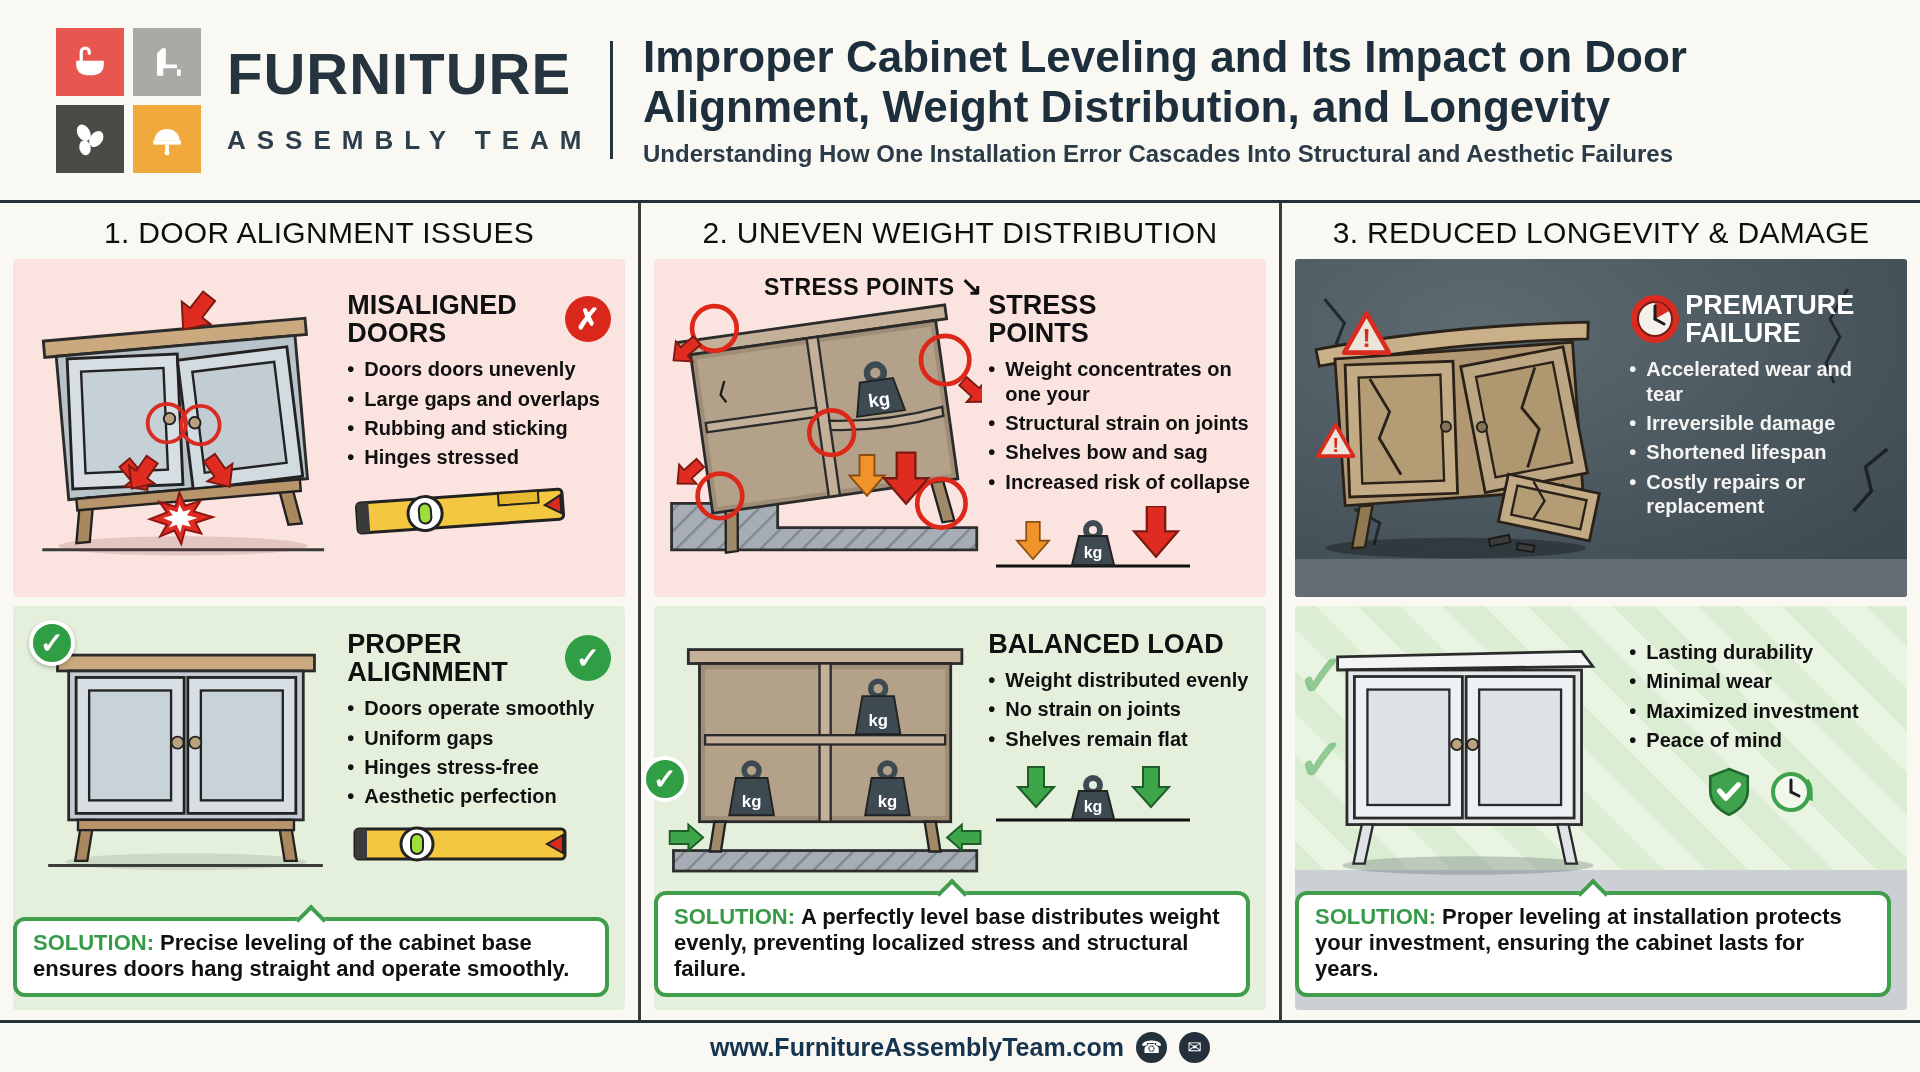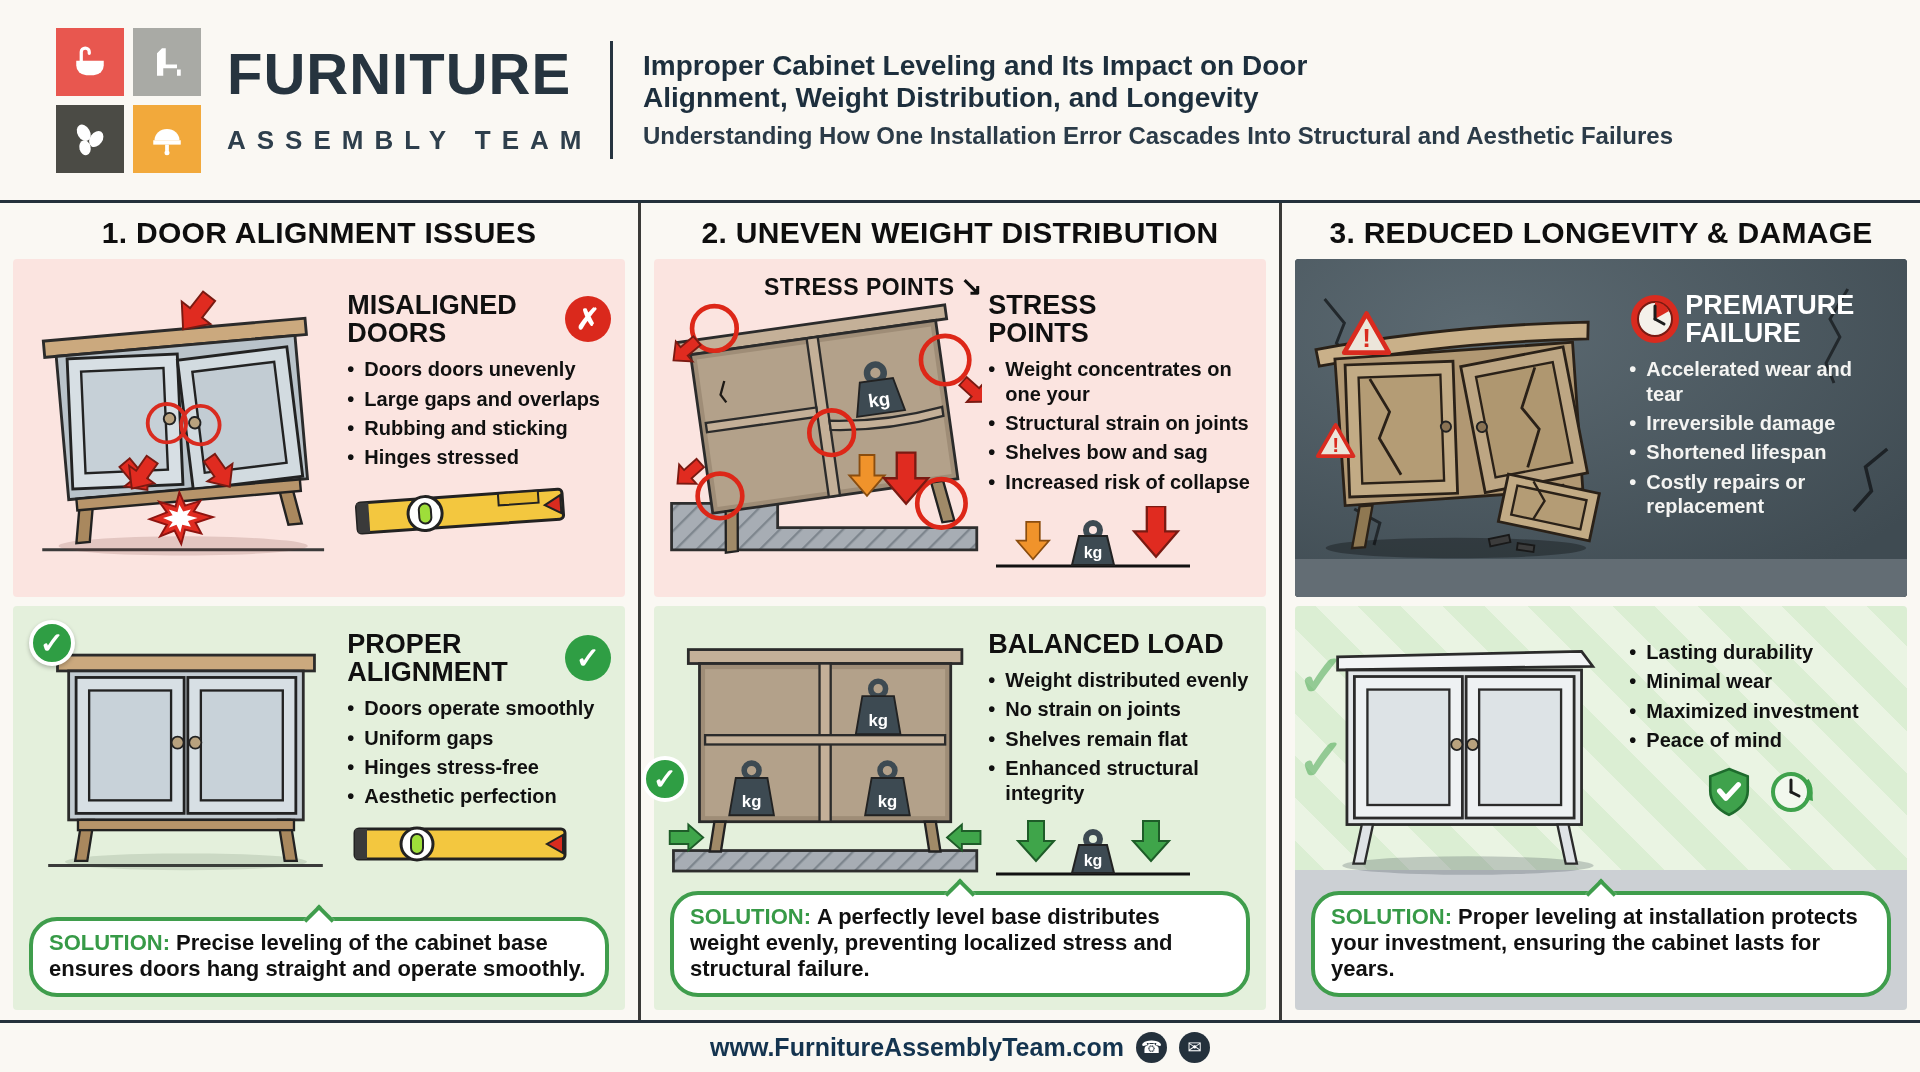--- a/index.html
+++ b/index.html
@@ -10,28 +10,28 @@
   .header { height:200px; display:flex; align-items:center; flex:none; }
   .logo-block { display:flex; align-items:center; gap:26px; padding-left:56px; width:610px; flex:none; }
   .logo-squares { display:grid; grid-template-columns:68px 68px; grid-template-rows:68px 68px; gap:9px; flex:none; }
   .sq { display:flex; align-items:center; justify-content:center; }
   .sq.red{ background:#e8574f; } .sq.gray{ background:#a9aaa5; } .sq.dark{ background:#4b4b45; } .sq.orange{ background:#f2a93b; }
   .brand { display:flex; flex-direction:column;gap:16px; }
   .brand-name { font-size:58px; font-weight:bold; color:#26343f; letter-spacing:1px; line-height:1; }
   .brand-sub { font-size:26px; font-weight:bold; color:#2e3f4c; letter-spacing:11px; margin-top:6px; }
   .header-divider { width:3px; height:118px; background:#26343f; margin-right:30px; flex:none; }
   .title-block { padding-right:20px; }
-  .main-title { font-size:28px; font-weight:bold; color:#1d2f3d; line-height:1.13; }
+  .main-title { font-size:44px; font-weight:bold; color:#1d2f3d; line-height:1.13; }
   .subtitle { font-size:24px; font-weight:bold; color:#2b3b48; margin-top:9px; }
 
   
   .main { flex:1; display:flex; border-top:3px solid #24313b; border-bottom:3px solid #24313b; }
   .column { flex:1; position:relative; padding:0 13px; }
   .column + .column { border-left:3px solid #3a3a38; }
-  .col-header { text-align:center; font-size:30px; font-weight:bold; color:#0e0e0e; margin:13px 0 9px; letter-spacing:.3px; }
+  .col-header { text-align:center; font-size:30px; font-weight:normal; color:#0e0e0e; margin:13px 0 9px; letter-spacing:.3px; }
 
   .panel { border-radius:4px; position:relative; }
   .panel.problem { height:338px; background:#fbe4e0; }
   .panel.problem.dark { background:#4a575f; overflow:hidden; }
   .panel.bottom { height:404px; background:#e4f0dc; margin-top:9px; }
   .panel.bottom.striped { background:repeating-linear-gradient(45deg,#eaf4e3 0 30px,#dbeed3 30px 60px); overflow:hidden; }
   .floor-strip { position:absolute; left:0; right:0; bottom:0; height:140px; background:#ccd0d4; }
 
   .panel-flex { display:flex; height:100%; padding:10px 12px; position:relative; z-index:1; }
   .illus { flex:1.2; position:relative; }
@@ -52,21 +52,21 @@
   ul.bullets li { position:relative; padding-left:17px; font-size:20px; font-weight:bold; color:#101010; line-height:1.22; margin-top:5px; }
   ul.bullets li::before { content:"•"; position:absolute; left:0; top:0; }
   .panel.dark ul.bullets li { color:#f4f4f2; }
 
   .stress-label { position:absolute; top:12px; left:110px; font-size:23px; font-weight:bold; color:#101010; z-index:2; letter-spacing:.5px; }
   .stress-label:after { content:"↘"; font-size:26px; margin-left:6px; color:#101010; }
 
   .mini-scene { margin-top:12px; }
 
   
-  .solution { position:absolute; left:16px; right:16px; bottom:13px; background:#fff; border:4px solid #3f9d4c; border-radius:28px; padding:9px 16px 11px; font-size:22px; font-weight:bold; color:#101010; line-height:1.18; z-index:3; }
+  .solution { position:absolute; left:0; right:16px; bottom:13px; background:#fff; border:4px solid #3f9d4c; border-radius:12px; padding:9px 16px 11px; font-size:22px; font-weight:bold; color:#101010; line-height:1.18; z-index:3; }
   .solution::before { content:""; position:absolute; top:-12px; left:50%; width:18px; height:18px; background:#fff; border-left:4px solid #3f9d4c; border-top:4px solid #3f9d4c; transform:translateX(-50%) rotate(45deg); }
   .sol-label { color:#379a47; margin-right:6px; }
 
   
   .panel.dark .crackbg { position:absolute; inset:0; width:100%; height:100%; }
 
   .faint-check { position:absolute; color:rgba(60,160,70,.5); font-size:58px; font-weight:bold; left:2px; z-index:1; }
 
   
   .hicon { flex:none; }
@@ -379,21 +379,20 @@
             </svg>
           </div>
           <div class="textcol">
             <div class="text-heading">
               <span class="ht" style="max-width:260px">BALANCED LOAD</span>
             </div>
             <ul class="bullets">
               <li>Weight distributed evenly</li>
               <li>No strain on joints</li>
               <li>Shelves remain flat</li>
-              <li>Enhanced structural integrity</li>
             </ul>
             <svg class="mini-scene" width="210" height="64" viewBox="0 0 210 64">
               <line x1="8" y1="57" x2="202" y2="57" stroke="#111" stroke-width="3"></line>
               <g transform="translate(48 28)">
                   <polygon points="-8,-24 8,-24 8,-4 18,-4 0,16 -18,-4 -8,-4" fill="#3fa54a" stroke="#1e5c28" stroke-width="2"></polygon>
                 </g>
               <circle cx="105" cy="22" r="7" fill="none" stroke="#3d4a52" stroke-width="6"></circle>
               <path d="M84 56 L126 56 L119 28 L91 28 Z" fill="#3d4a52" stroke="#222" stroke-width="2"></path>
               <text x="105" y="49" text-anchor="middle" font-size="16" font-weight="bold" fill="#fff">kg</text>
               <g transform="translate(163 28)">

